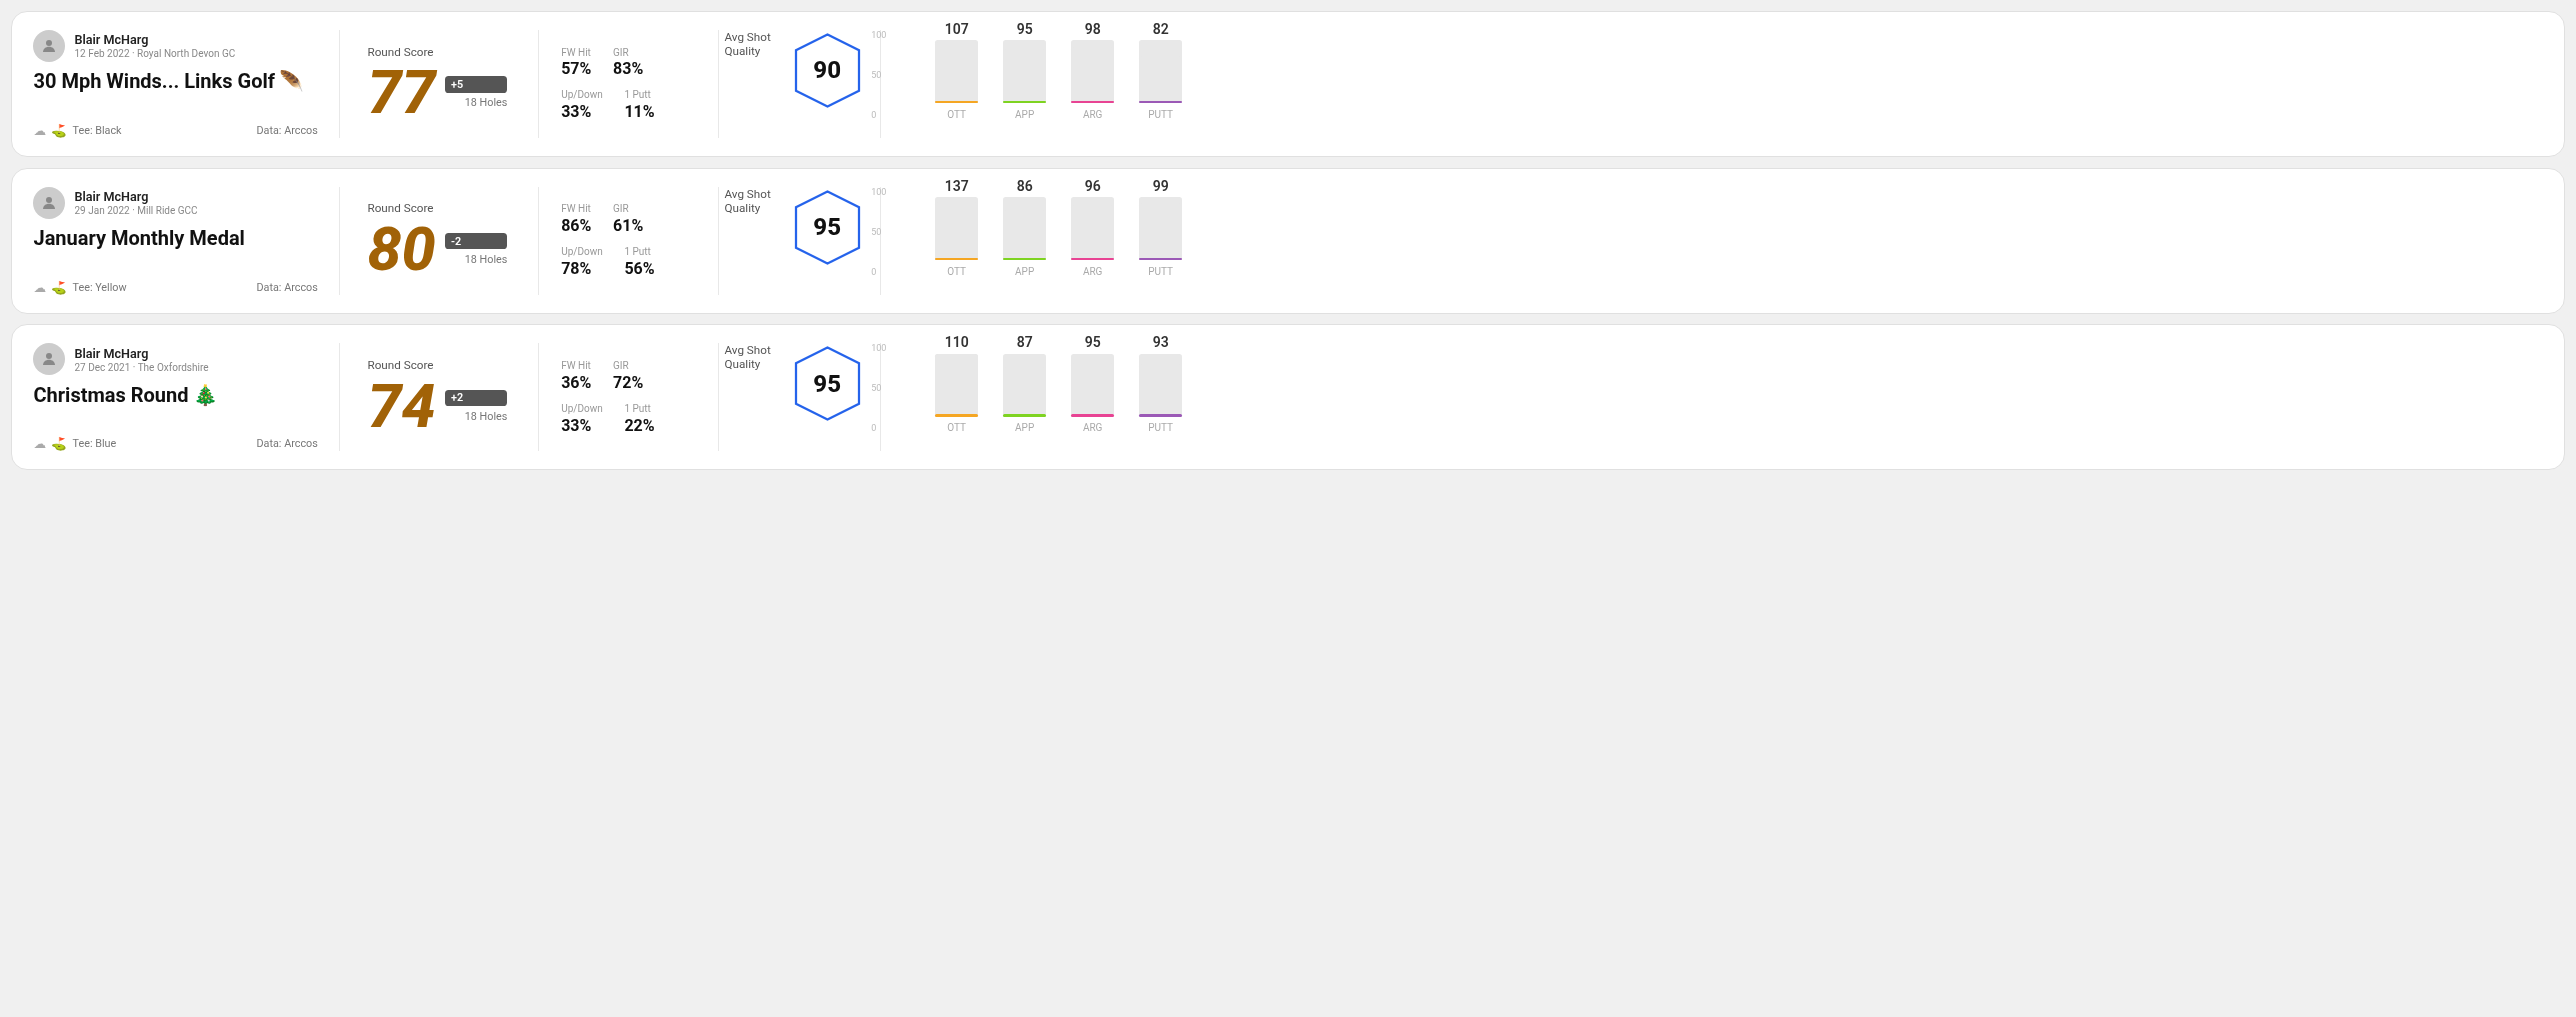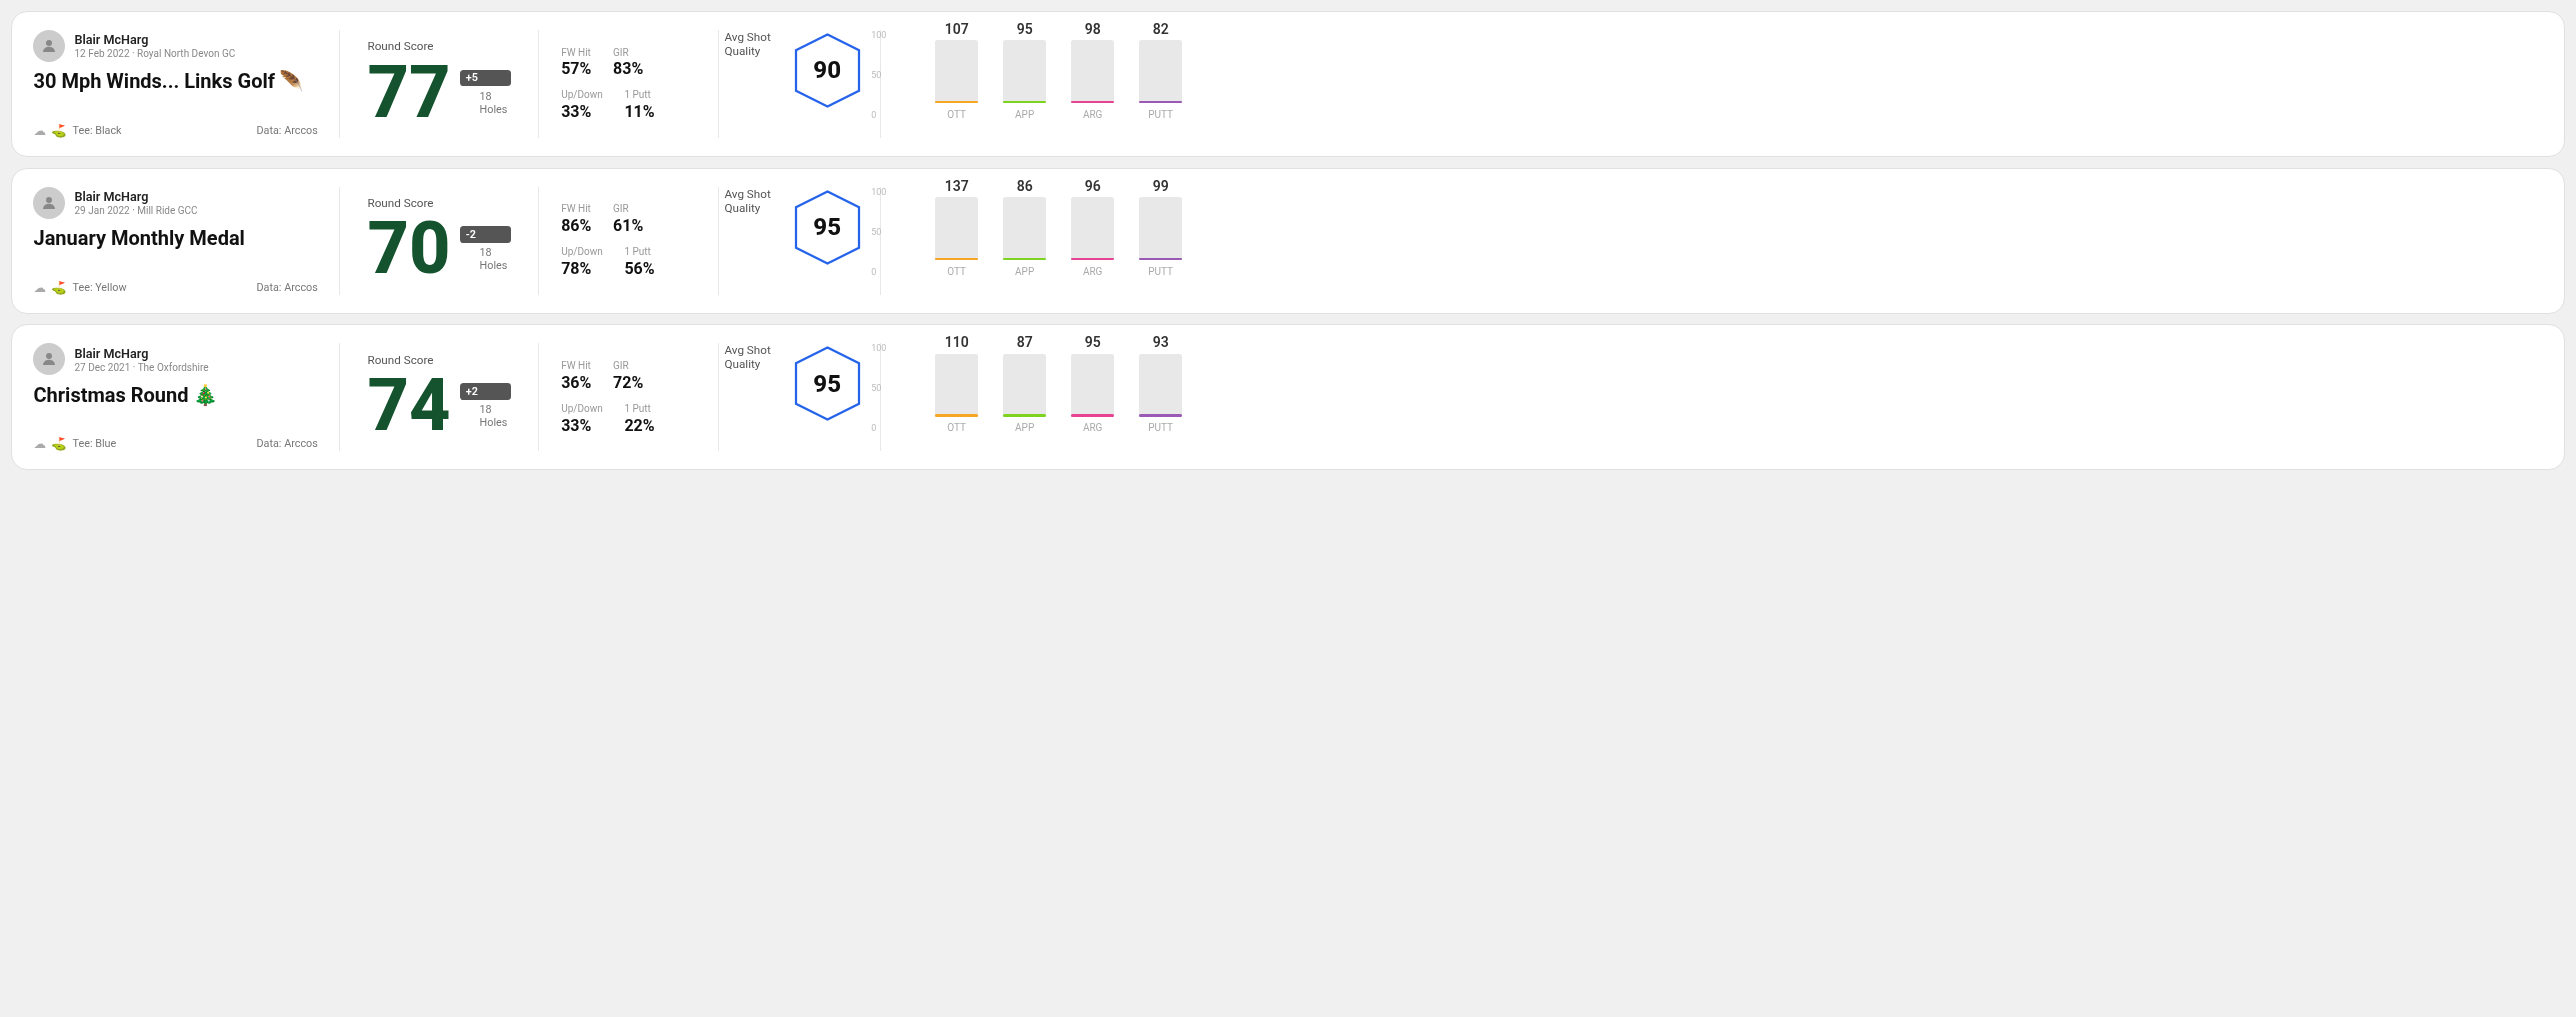--- a/index.html
+++ b/index.html
@@ -92,24 +92,25 @@
       font-size: 11.7px;
       color: #555;
       margin-bottom: 3.6px;
     }
     .score-row {
       display: flex;
       align-items: center;
       gap: 9px;
     }
     .score-number {
-      font-size: 72px;
+      font-size: 61px;
       font-weight: 800;
-      color: #14532d;
+      color: #a16207;
       line-height: 1;
+      font-style: italic;
     }
     .score-badge {
       display: flex;
       flex-direction: column;
       gap: 3.6px;
     }
     .badge {
       background: #555;
       color: #fff;
       border-radius: 3.6px;
@@ -415,21 +416,21 @@
             <span class="tee-icon">⛳</span>
             <span>Tee: Yellow</span>
           </div>
           <span>Data: Arccos</span>
         </div>
       </div>
 
       <div class="score-section">
         <div class="score-label">Round Score</div>
         <div class="score-row">
-          <div class="score-number">70</div>
+          <div class="score-number">80</div>
           <div class="score-badge">
             <span class="badge">-2</span>
             <span class="holes-text">18 Holes</span>
           </div>
         </div>
       </div>
 
       <div class="stats-section">
         <div class="stats-row">
           <div class="stat-item">

